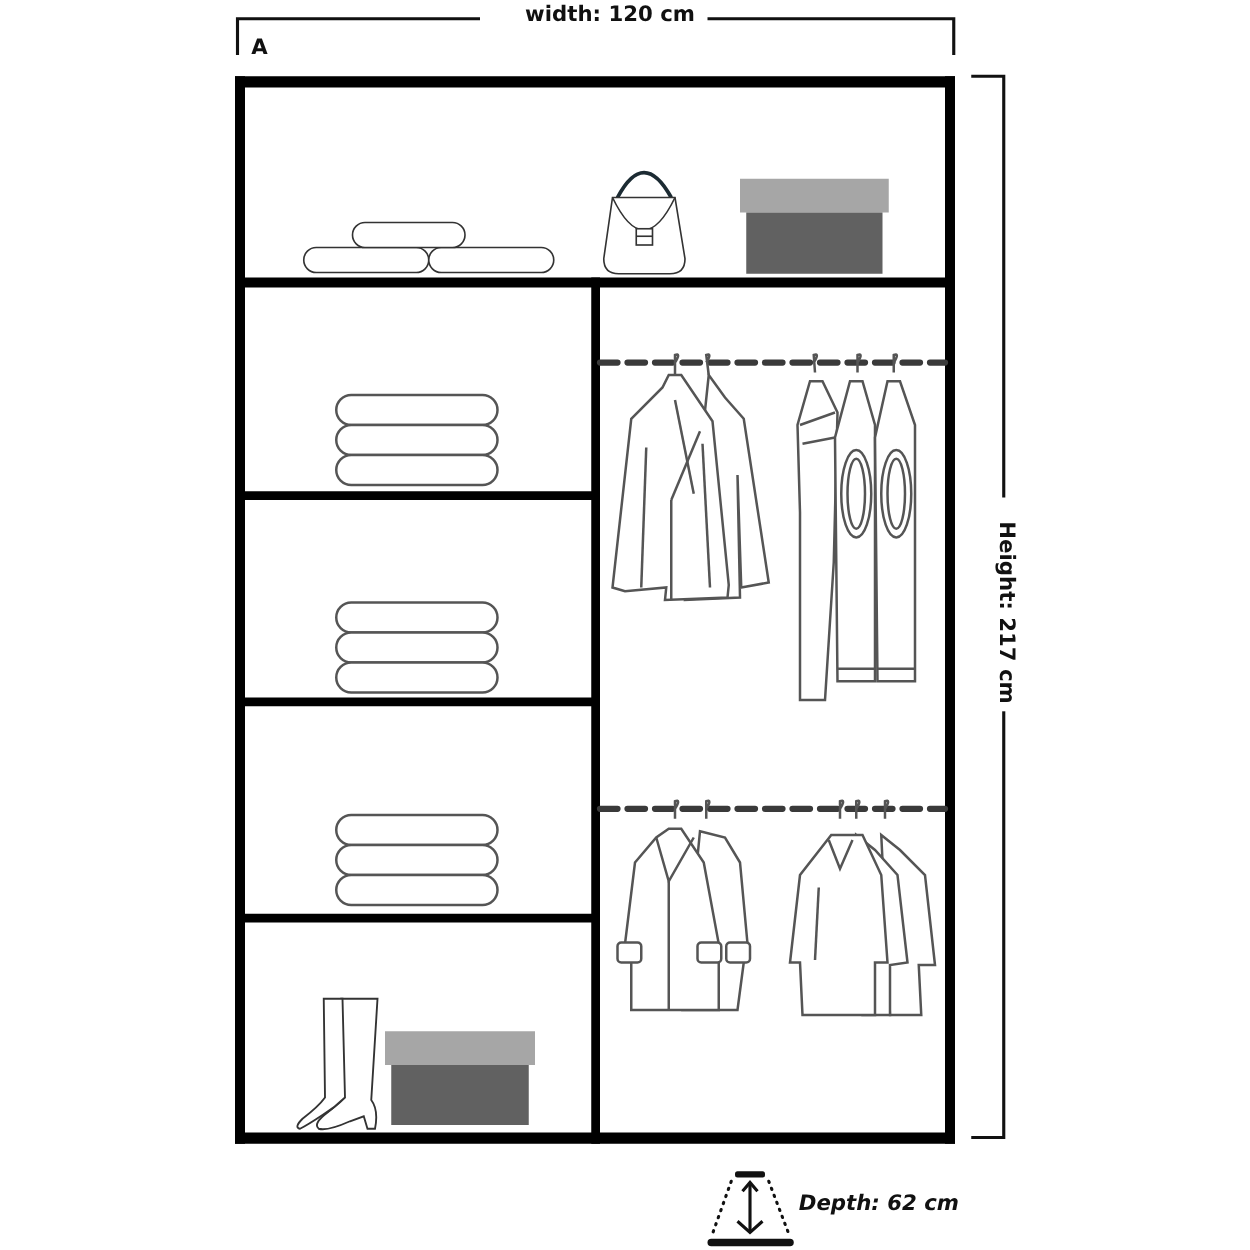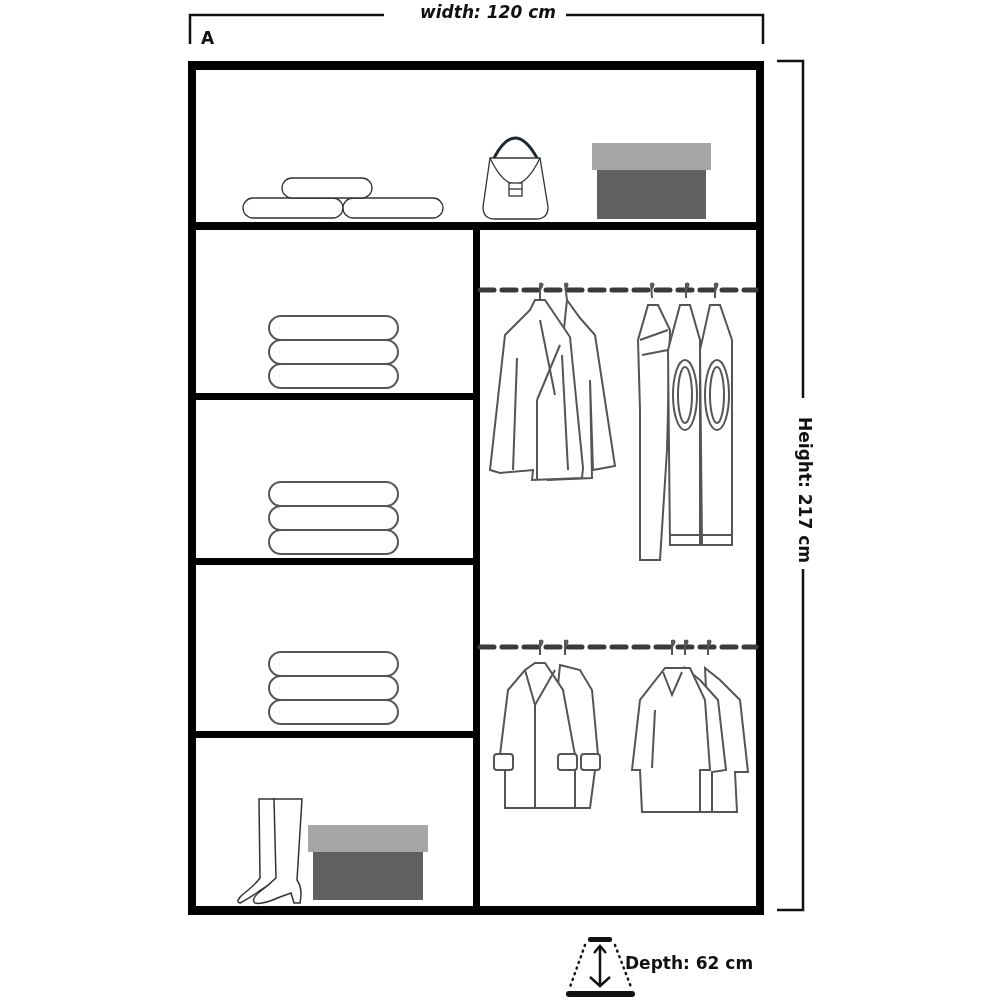--- a/index.html
+++ b/index.html
@@ -1,23 +1,23 @@
 <!DOCTYPE html>
 <html><head>
 <meta charset="utf-8">
 <style>
   html, body { margin: 0; padding: 0; background: #ffffff; }
   body { width: 1000px; height: 1000px; position: relative; overflow: hidden;
          font-family: "DejaVu Sans", sans-serif; }
   .lbl { position: absolute; font-weight: bold; color: #111; background: #fff; white-space: nowrap; }
-  #width-label { left: 0; width: 1000px; text-align: center; top: 2px; font-size: 17px; background: transparent; font-style: italic; }
+  #width-label { left: 0; width: 1000px; text-align: center; top: 2px; font-size: 17px; background: transparent; }
   #width-label span { background: #fff; padding: 0 10px; margin-left: -24px; }
   #section-label { left: 201px; top: 28px; font-size: 17px; background: transparent; }
   #height-label { left: 805px; top: 490px; font-size: 17px; transform: translate(-50%, -50%) rotate(90deg); padding: 4px 6px; }
-  #depth-label { left: 625px; top: 953px; font-size: 17px; background: transparent; }
+  #depth-label { left: 639px; top: 953px; font-size: 17px; background: transparent; font-style: italic; }
   svg { position: absolute; left: 0; top: 0; }
 </style>
 </head>
 <body>
 
 <svg width="1000" height="1000" viewBox="0 0 1000 1000">
 
   <g stroke="#111" stroke-width="2.5" fill="none">
     <polyline points="190,44 190,15 384,15"></polyline>
     <polyline points="557,15 763,15 763,44"></polyline>

